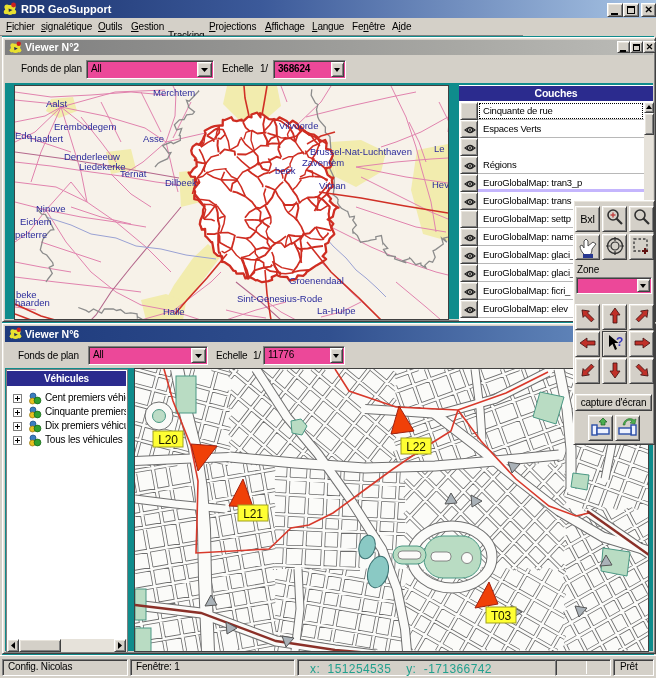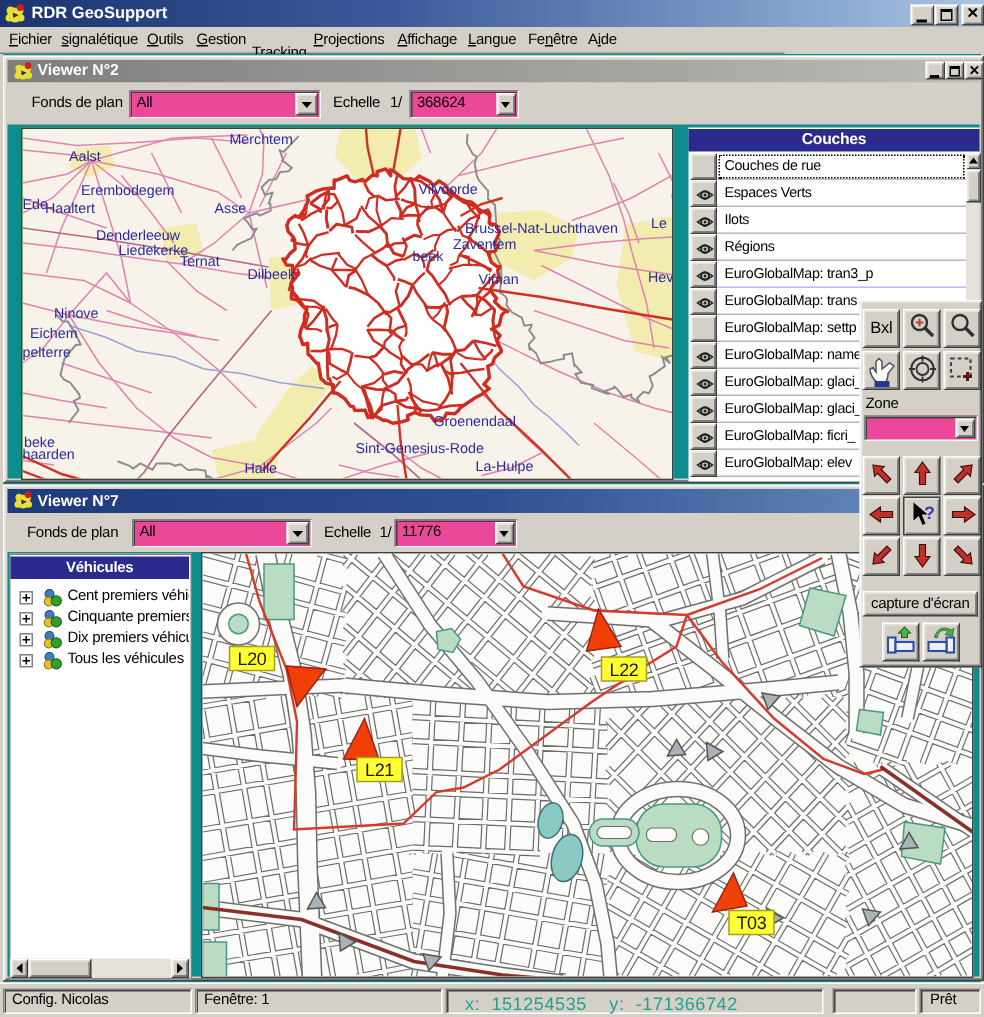--- a/index.html
+++ b/index.html
@@ -71,30 +71,30 @@
     <div class="abs" style="left:2px;top:17px;right:2px;height:28px;background:#d4d0c8;">
       <span class="abs" style="left:16px;top:8px;">Fonds de plan</span>
       <div class="combo abs" style="left:81px;top:5px;width:128px;height:19px;">
             <span class="abs" style="left:4px;top:2px;">All</span>
         <div class="btn abs" style="right:1px;top:1px;width:15px;height:15px;"><svg width="13" height="13">
                 <path d="M3 5l3.5 4L10 5z" fill="#000"></path>
               </svg></div>
           </div>
       <span class="abs" style="left:217px;top:8px;">Echelle</span>
       <span class="abs" style="left:255px;top:8px;">1/</span>
-      <div class="combo abs" style="left:268px;top:5px;width:73px;height:19px;">
+      <div class="combo abs" style="left:268px;top:5px;width:73px;height:19px;font-weight:bold;">
             <span class="abs" style="left:4px;top:2px;">368624</span>
         <div class="btn abs" style="right:1px;top:1px;width:13px;height:15px;"><svg width="11" height="13">
                 <path d="M2 5l3 4 3-4z" fill="#000"></path>
               </svg></div>
           </div>
     </div>
 
     <div class="abs" style="left:2px;top:45px;right:2px;bottom:2px;background:#0f8c8c;">
-      <div class="abs" style="left:9px;top:2px;width:435px;height:235px;border:1px solid #404040;background:#bef264;overflow:hidden;">
+      <div class="abs" style="left:9px;top:2px;width:435px;height:235px;border:1px solid #404040;background:#8b5cf6;overflow:hidden;">
         <svg width="433" height="234">
               <rect x="0" y="0" width="433" height="234" fill="#f7f2ea"></rect>
               <polygon points="212.0,0.0 262.0,0.0 266.0,20.0 250.0,34.0 226.0,36.0 208.0,18.0" fill="#f2ecae"></polygon>
               <polygon points="286.0,66.0 316.0,64.0 321.0,91.0 291.0,101.0 281.0,86.0" fill="#f2ecae"></polygon>
               <polygon points="316.0,56.0 346.0,54.0 371.0,66.0 366.0,86.0 341.0,101.0 321.0,91.0" fill="#f2ecae"></polygon>
               <polygon points="402.0,64.0 433.0,58.0 433.0,155.0 408.0,148.0 396.0,104.0" fill="#f2ecae"></polygon>
               <polygon points="164.0,86.0 184.0,84.0 186.0,116.0 166.0,121.0" fill="#f2ecae"></polygon>
               <polygon points="193.0,158.0 206.0,170.0 174.0,213.0 158.0,230.0 142.0,230.0 159.0,199.0 178.0,172.0" fill="#f2ecae"></polygon>
               <polygon points="126.0,214.0 151.0,208.0 171.0,216.0 168.0,234.0 131.0,234.0" fill="#f2ecae"></polygon>
               <polygon points="36.0,13.0 58.0,11.0 62.0,25.0 44.0,32.0 31.0,25.0" fill="#f2ecae"></polygon>
@@ -389,60 +389,57 @@
               <text x="274" y="198" font-size="9.5" fill="#2b2b9b" letter-spacing="0">Groenendaal</text>
               <text x="222" y="216" font-size="9.5" fill="#2b2b9b" letter-spacing="0">Sint-Genesius-Rode</text>
               <text x="302" y="228" font-size="9.5" fill="#2b2b9b" letter-spacing="0">La-Hulpe</text>
             </svg>
       </div>
 
       <div class="abs" style="left:454px;top:2px;width:194px;height:236px;background:#fff;">
         <div class="abs" style="left:0;top:1px;width:194px;height:15px;background:#2b2b8e;color:#fff;font-weight:bold;font-size:10.5px;text-align:center;line-height:15px;">Couches</div>
         <div class="abs btn" style="left:1px;top:17px;width:18px;height:18px;"></div>
             <div class="abs" style="left:19px;top:17px;width:166px;height:18px;border-bottom:1px solid #b8b8b8;outline:1px dotted #000;outline-offset:-2px;">
-              <span class="abs" style="left:5px;top:3px;white-space:nowrap;font-size:9.5px;">Couches de rue</span>
+              <span class="abs" style="left:5px;top:3px;white-space:nowrap;font-size:9.5px;">Cinquante de rue</span>
             </div>
             <div class="abs btn" style="left:1px;top:35px;width:18px;height:18px;">
               <svg width="14" height="12" style="position:absolute;left:2px;top:3px">
                 <path d="M2 6 Q7 1.5 12 6 Q7 10.5 2 6 Z" fill="none" stroke="#222" stroke-width="1.1"></path>
                 <circle cx="7" cy="6" r="2.6" fill="none" stroke="#222" stroke-width="1.3"></circle>
                 <circle cx="7" cy="6" r="1" fill="#222"></circle>
               </svg>
             </div>
             <div class="abs" style="left:19px;top:35px;width:166px;height:18px;border-bottom:1px solid #b8b8b8;">
               <span class="abs" style="left:5px;top:3px;white-space:nowrap;font-size:9.5px;">Espaces Verts</span>
             </div>
             <div class="abs btn" style="left:1px;top:53px;width:18px;height:18px;">
               <svg width="14" height="12" style="position:absolute;left:2px;top:3px">
                 <path d="M2 6 Q7 1.5 12 6 Q7 10.5 2 6 Z" fill="none" stroke="#222" stroke-width="1.1"></path>
                 <circle cx="7" cy="6" r="2.6" fill="none" stroke="#222" stroke-width="1.3"></circle>
                 <circle cx="7" cy="6" r="1" fill="#222"></circle>
               </svg>
             </div>
-            <div class="abs" style="left:19px;top:53px;width:166px;height:18px;border-bottom:1px solid #b8b8b8;">
-              <span class="abs" style="left:5px;top:3px;white-space:nowrap;font-size:9.5px;">Ilots</span>
-            </div>
             <div class="abs btn" style="left:1px;top:71px;width:18px;height:18px;">
               <svg width="14" height="12" style="position:absolute;left:2px;top:3px">
                 <path d="M2 6 Q7 1.5 12 6 Q7 10.5 2 6 Z" fill="none" stroke="#222" stroke-width="1.1"></path>
                 <circle cx="7" cy="6" r="2.6" fill="none" stroke="#222" stroke-width="1.3"></circle>
                 <circle cx="7" cy="6" r="1" fill="#222"></circle>
               </svg>
             </div>
             <div class="abs" style="left:19px;top:71px;width:166px;height:18px;border-bottom:1px solid #b8b8b8;">
               <span class="abs" style="left:5px;top:3px;white-space:nowrap;font-size:9.5px;">Régions</span>
             </div>
             <div class="abs btn" style="left:1px;top:89px;width:18px;height:18px;">
               <svg width="14" height="12" style="position:absolute;left:2px;top:3px">
                 <path d="M2 6 Q7 1.5 12 6 Q7 10.5 2 6 Z" fill="none" stroke="#222" stroke-width="1.1"></path>
                 <circle cx="7" cy="6" r="2.6" fill="none" stroke="#222" stroke-width="1.3"></circle>
                 <circle cx="7" cy="6" r="1" fill="#222"></circle>
               </svg>
             </div>
-            <div class="abs" style="left:19px;top:89px;width:166px;height:18px;border-bottom:1px solid #c4b5fd;">
+            <div class="abs" style="left:19px;top:89px;width:166px;height:18px;border-bottom:3px solid #c4b5fd;">
               <span class="abs" style="left:5px;top:3px;white-space:nowrap;font-size:9.5px;">EuroGlobalMap: tran3_p</span>
             </div>
             <div class="abs btn" style="left:1px;top:107px;width:18px;height:18px;">
               <svg width="14" height="12" style="position:absolute;left:2px;top:3px">
                 <path d="M2 6 Q7 1.5 12 6 Q7 10.5 2 6 Z" fill="none" stroke="#222" stroke-width="1.1"></path>
                 <circle cx="7" cy="6" r="2.6" fill="none" stroke="#222" stroke-width="1.3"></circle>
                 <circle cx="7" cy="6" r="1" fill="#222"></circle>
               </svg>
             </div>
             <div class="abs" style="left:19px;top:107px;width:166px;height:18px;border-bottom:1px solid #b8b8b8;">
@@ -517,21 +514,21 @@
     <div class="abs" style="left:2px;top:2px;right:2px;height:16px;background:linear-gradient(90deg,#1e3a7c,#31508f 50%,#6c92c4);">
       <svg class="abs" style="left:4px;top:1px" width="13" height="13" viewBox="0 0 14 14">
         <circle cx="7" cy="8" r="5" fill="#e8e030"></circle>
             <circle cx="4" cy="5" r="2.6" fill="#e8e030"></circle>
             <circle cx="10" cy="5" r="2.6" fill="#e8e030"></circle>
             <circle cx="3" cy="10" r="2.3" fill="#e8e030"></circle>
             <circle cx="11" cy="10" r="2.3" fill="#e8e030"></circle>
             <circle cx="10.5" cy="3" r="2.4" fill="#cc2020"></circle>
             <path d="M5.5 6.5l4 1.5-3.6 2z" fill="#283050"></path>
       </svg>
-      <span class="titletext abs" style="left:20px;top:2px;">Viewer N°7</span>
+      <span class="titletext abs" style="left:20px;top:2px;">Viewer N°6</span>
     </div>
 
     <div class="abs" style="left:2px;top:18px;right:2px;height:26px;background:#d4d0c8;">
       <span class="abs" style="left:13px;top:8px;">Fonds de plan</span>
       <div class="combo abs" style="left:83px;top:4px;width:120px;height:19px;">
             <span class="abs" style="left:4px;top:2px;">All</span>
         <div class="btn abs" style="right:1px;top:1px;width:15px;height:15px;"><svg width="13" height="13">
                 <path d="M3 5l3.5 4L10 5z" fill="#000"></path>
               </svg></div>
           </div>
@@ -778,20 +775,20 @@
 </div>
   </div>
 
 <div class="abs" style="left:0;top:655px;width:656px;height:23px;background:#d4d0c8;border-top:1px solid #fff;">
   <div class="sunken abs" style="left:2px;top:3px;width:126px;height:17px;">
       <span class="abs" style="left:5px;top:1px;">Config. Nicolas</span>
     </div>
   <div class="sunken abs" style="left:130px;top:3px;width:165px;height:17px;">
       <span class="abs" style="left:5px;top:1px;">Fenêtre: 1</span>
     </div>
-  <div class="sunken abs" style="left:297px;top:3px;width:252px;height:17px;">
+  <div class="sunken abs" style="left:297px;top:3px;width:290px;height:17px;">
       <span class="abs" style="left:12px;top:2px;color:#22a08e;font-size:12px;letter-spacing:0.4px;">x:&nbsp; 151254535&nbsp;&nbsp;&nbsp; y:&nbsp; -171366742</span>
     </div>
   <div class="sunken abs" style="left:555px;top:3px;width:56px;height:17px;"></div>
   <div class="sunken abs" style="left:613px;top:3px;width:41px;height:17px;">
       <span class="abs" style="left:6px;top:1px;">Prêt</span>
     </div>
 </div>
 
 </body></html>

